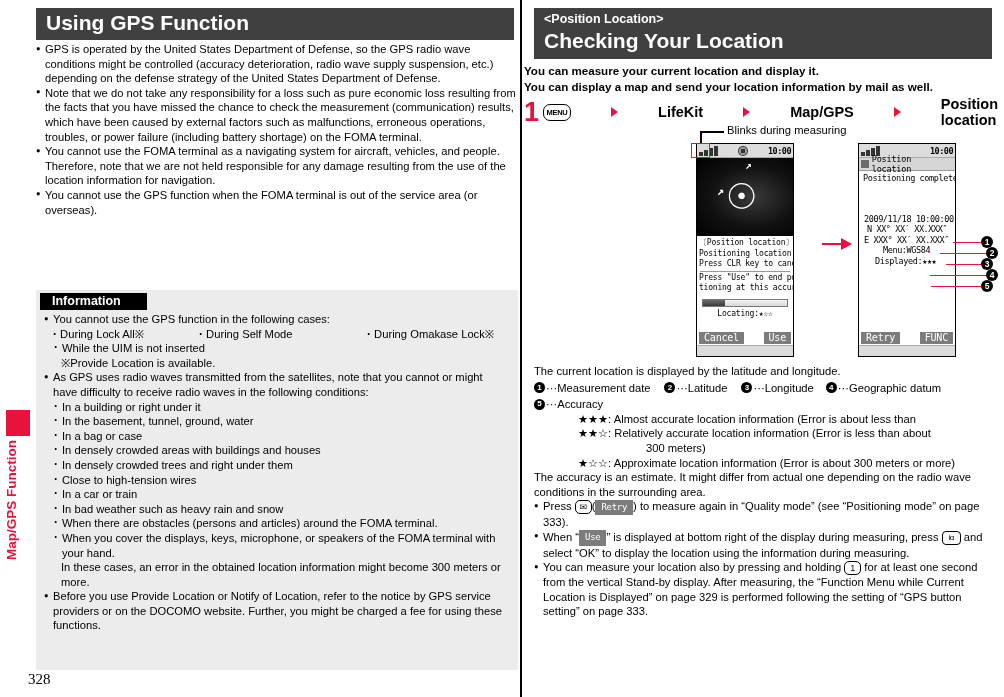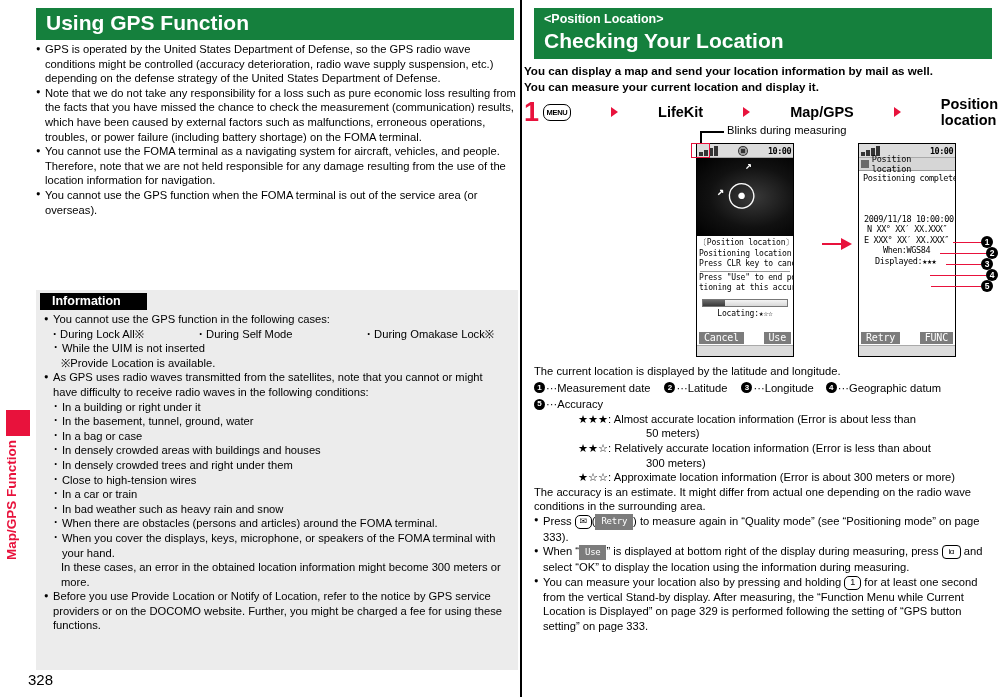--- a/index.html
+++ b/index.html
@@ -38,21 +38,21 @@
     transform: rotate(180deg);
     color: #e8123c;
     font-size: 13.5px;
     font-weight: bold;
     letter-spacing: 0px;
     white-space: nowrap;
   }
 
   
   .red-bar {
-    background: #15803d;
+    background: #404040;
     color: #fff;
     padding: 4px 10px 6px 10px;
   }
   .red-bar .small-title {
     font-size: 12.5px; font-weight: bold; line-height: 1.25; margin-bottom: 1px;
   }
   .red-bar .big-title {
     font-size: 21px; font-weight: bold; line-height: 1.15;
   }
 
@@ -115,21 +115,21 @@
   }
   .sub3 { display: flex; }
   .sub3 > div { }
   .sub3 .c1 { width: 146px; }
   .sub3 .c2 { width: 168px; }
   .sub3 .c3 { width: auto; }
   .kome { padding-left: 8px; }
 
   #page-num {
     position: absolute; left: 28px; top: 671px;
-    font-size: 15px; color: #000;
+    font-size: 15px; color: #000; font-family: Liberation Serif, serif;
   }
 
   
   #right-lead {
     position: absolute; left: 524px; top: 63px; width: 478px;
     font-size: 11.6px; font-weight: bold; line-height: 15.5px;
   }
 
   #step1 {
     position: absolute; left: 524px; top: 96px; width: 478px;
@@ -408,22 +408,22 @@
 
   <div class="col-right">
 
     <div id="right-header" class="red-bar">
       <div class="small-title">&lt;Position Location&gt;</div>
       <div class="big-title">Checking Your Location</div>
     </div>
   </div>
 
   <div id="right-lead">
+    <div>You can measure your current location and display it.</div>
     <div>You can display a map and send your location information by mail as well.</div>
-    <div>You can measure your current location and display it.</div>
   </div>
 
   <div id="step1">
     <div class="step-num">1</div>
     <div class="step-text">
       <span class="keycap">MENU</span>
       <span class="tri"></span>
       <span>LifeKit</span>
       <span class="tri"></span>
       <span>Map/GPS</span>
@@ -482,21 +482,21 @@
     <div class="ph-title">
       <span class="ic"></span>
       <span>Position location</span>
     </div>
     <div class="ph-txt">
       <div class="ph-line" style="padding-left:2px;">Positioning completed</div>
       <div style="height:30px"></div>
       <div class="ph-line" style="padding-left:3px;">2009/11/18 10:00:00</div>
       <div class="ph-line" style="padding-left:6px;">N XX° XX′ XX.XXX″</div>
       <div class="ph-line" style="padding-left:3px;">E XXX° XX′ XX.XXX″</div>
-      <div class="ph-line" style="padding-left:22px;">When:WGS84</div>
+      <div class="ph-line" style="padding-left:22px;">Menu:WGS84</div>
       <div class="ph-line" style="padding-left:14px;">Displayed:★★★</div>
     </div>
     <div class="softkeys">
       <span class="sk">Retry</span>
       <span class="sk">FUNC</span>
     </div>
     <div class="ph-foot"></div>
   </div>
 
   <div class="lead" style="left:953px; top:242px; width:30px;"></div>
@@ -536,21 +536,20 @@
     </div>
 
     <div class="numref">
       <span class="numinline">5</span>
         <span>···</span>
         <span>Accuracy</span>
     </div>
 
     <div class="star-row">
       <span>★★★</span><span>: Almost accurate location information (Error is about less than</span>
-      <div class="sr-ind">50 meters)</div>
     </div>
     <div class="star-row">
       <span>★★☆</span><span>: Relatively accurate location information (Error is less than about</span>
       <div class="sr-ind">300 meters)</div>
     </div>
     <div class="star-row">
       <span>★☆☆</span><span>: Approximate location information (Error is about 300 meters or more)</span>
     </div>
 
     <div>The accuracy is an estimate. It might differ from actual one depending on the radio wave conditions in the surrounding area.</div>

